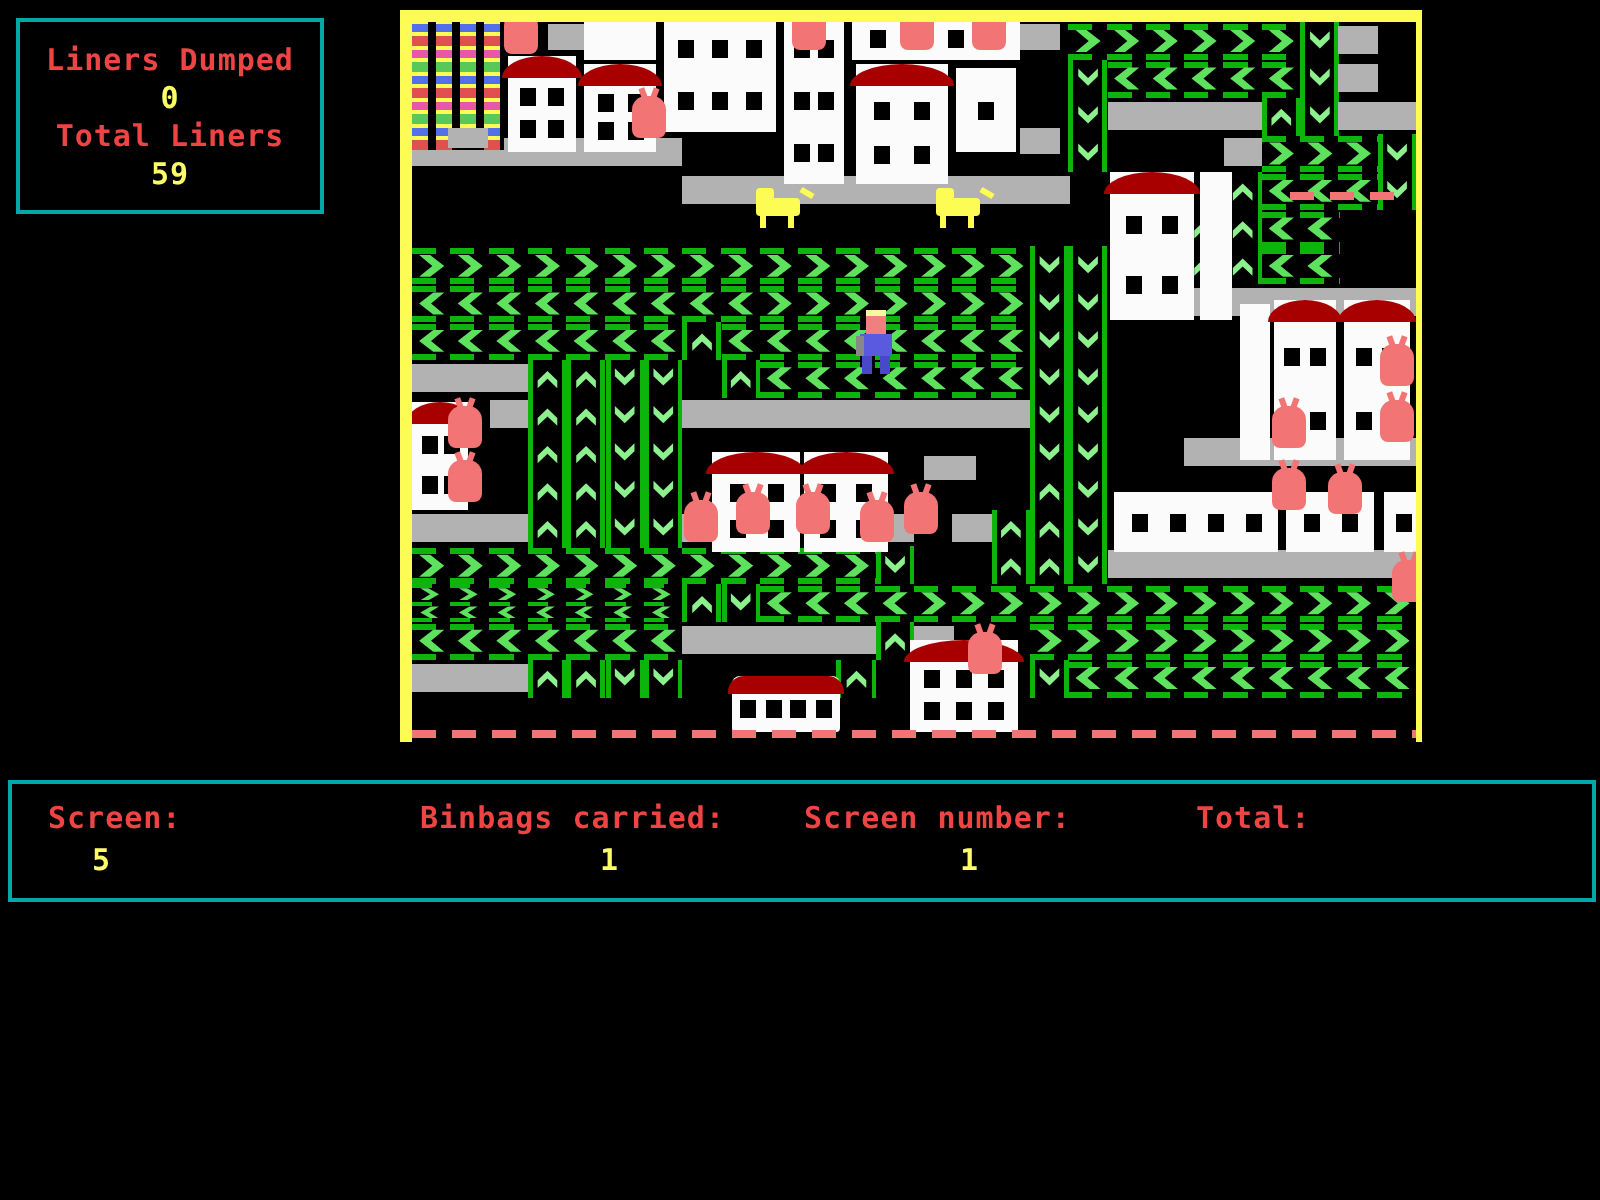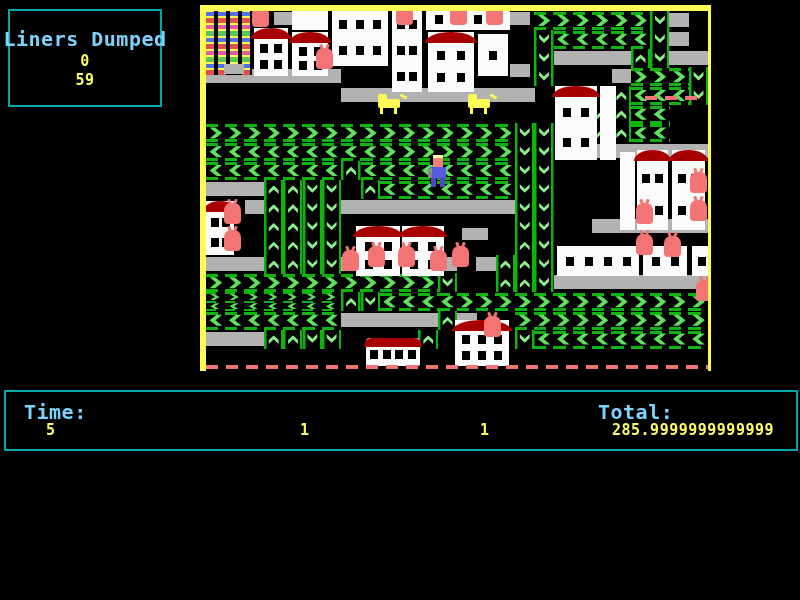--- a/index.html
+++ b/index.html
@@ -3,21 +3,21 @@
 <meta charset="utf-8">
 <style>
   html,body{margin:0;padding:0;background:#000;}
   #screen{position:relative;width:800px;height:600px;background:#000;overflow:hidden;
           font-family:"DejaVu Sans Mono","Liberation Mono",monospace;}
   .abs{position:absolute;}
 
   
   #liners-panel{left:8px;top:9px;width:150px;height:94px;border:2px solid #00a8a8;
     display:flex;flex-direction:column;align-items:center;justify-content:center;gap:1px;}
-  .lbl{color:#7dd3fc;font-weight:bold;font-size:20px;letter-spacing:0.5px;white-space:pre;}
+  .lbl{color:#ef4444;font-weight:bold;font-size:15px;letter-spacing:0.5px;white-space:pre;}
   .val{color:#fcfc66;font-weight:bold;font-size:15px;letter-spacing:0.5px;white-space:pre;}
   #status-bar{left:4px;top:390px;width:790px;height:57px;border:2px solid #00a8a8;background:#000;}
 
   
   #game-area{left:200px;top:5px;width:511px;height:366px;background:#000;overflow:hidden;}
   .gborder{background:#fcfc54;z-index:6;}
   #g-dash-bottom,.dash{background:repeating-linear-gradient(90deg,#f27474 0 12px,transparent 12px 20px);z-index:6;}
 
   .tile{position:absolute;z-index:1;}
   .tR,.tL{background:
@@ -79,20 +79,21 @@
   .plat{background:#b2b2b2;z-index:2;}
 </style>
 </head>
 <body>
 
 <div id="screen">
 
   <div id="liners-panel" class="abs">
     <div class="lbl">Liners Dumped</div>
     <div class="val">0</div>
+    <div class="lbl">Total Liners</div>
     <div class="val">59</div>
   </div>
 
   <div id="game-area" class="abs">
     <div id="game-tiles">
         <div class="tile tR" style="left: 334.2px; top: 6px; width: 19.7px; height: 19.1px;"></div>
         <div class="tile tR" style="left: 353.5px; top: 6px; width: 19.7px; height: 19.1px;"></div>
         <div class="tile tR" style="left: 372.8px; top: 6px; width: 19.7px; height: 19.1px;"></div>
         <div class="tile tR" style="left: 392.2px; top: 6px; width: 19.7px; height: 19.1px;"></div>
         <div class="tile tR" style="left: 411.5px; top: 6px; width: 19.7px; height: 19.1px;"></div>
@@ -573,21 +574,22 @@
         </div>
         <div class="spr dash" style="left: 445px; top: 91px; width: 58px; height: 4px;"></div>
       </div>
     <div class="abs gborder" style="left:0;top:0;width:6px;height:100%;"></div>
     <div class="abs gborder" style="left:0;top:0;width:100%;height:6px;"></div>
     <div class="abs gborder" style="right:0;top:0;width:3px;height:100%;"></div>
     <div id="g-dash-bottom" class="abs" style="left:6px;top:360px;width:502px;height:4px;"></div>
   </div>
 
   <div id="status-bar" class="abs">
-    <div class="abs lbl" style="left:18px;top:8px;">Time:</div>
+    <div class="abs lbl" style="left:18px;top:8px;">Screen:</div>
     <div class="abs val" style="left:40px;top:29px;">5</div>
+    <div class="abs lbl" style="left:204px;top:8px;">Binbags carried:</div>
     <div class="abs val" style="left:294px;top:29px;">1</div>
+    <div class="abs lbl" style="left:396px;top:8px;">Screen number:</div>
     <div class="abs val" style="left:474px;top:29px;">1</div>
     <div class="abs lbl" style="left:592px;top:8px;">Total:</div>
-    <div class="abs val" style="left:606px;top:29px;">285.9999999999999</div>
   </div>
 
 </div>
 
 </body></html>

